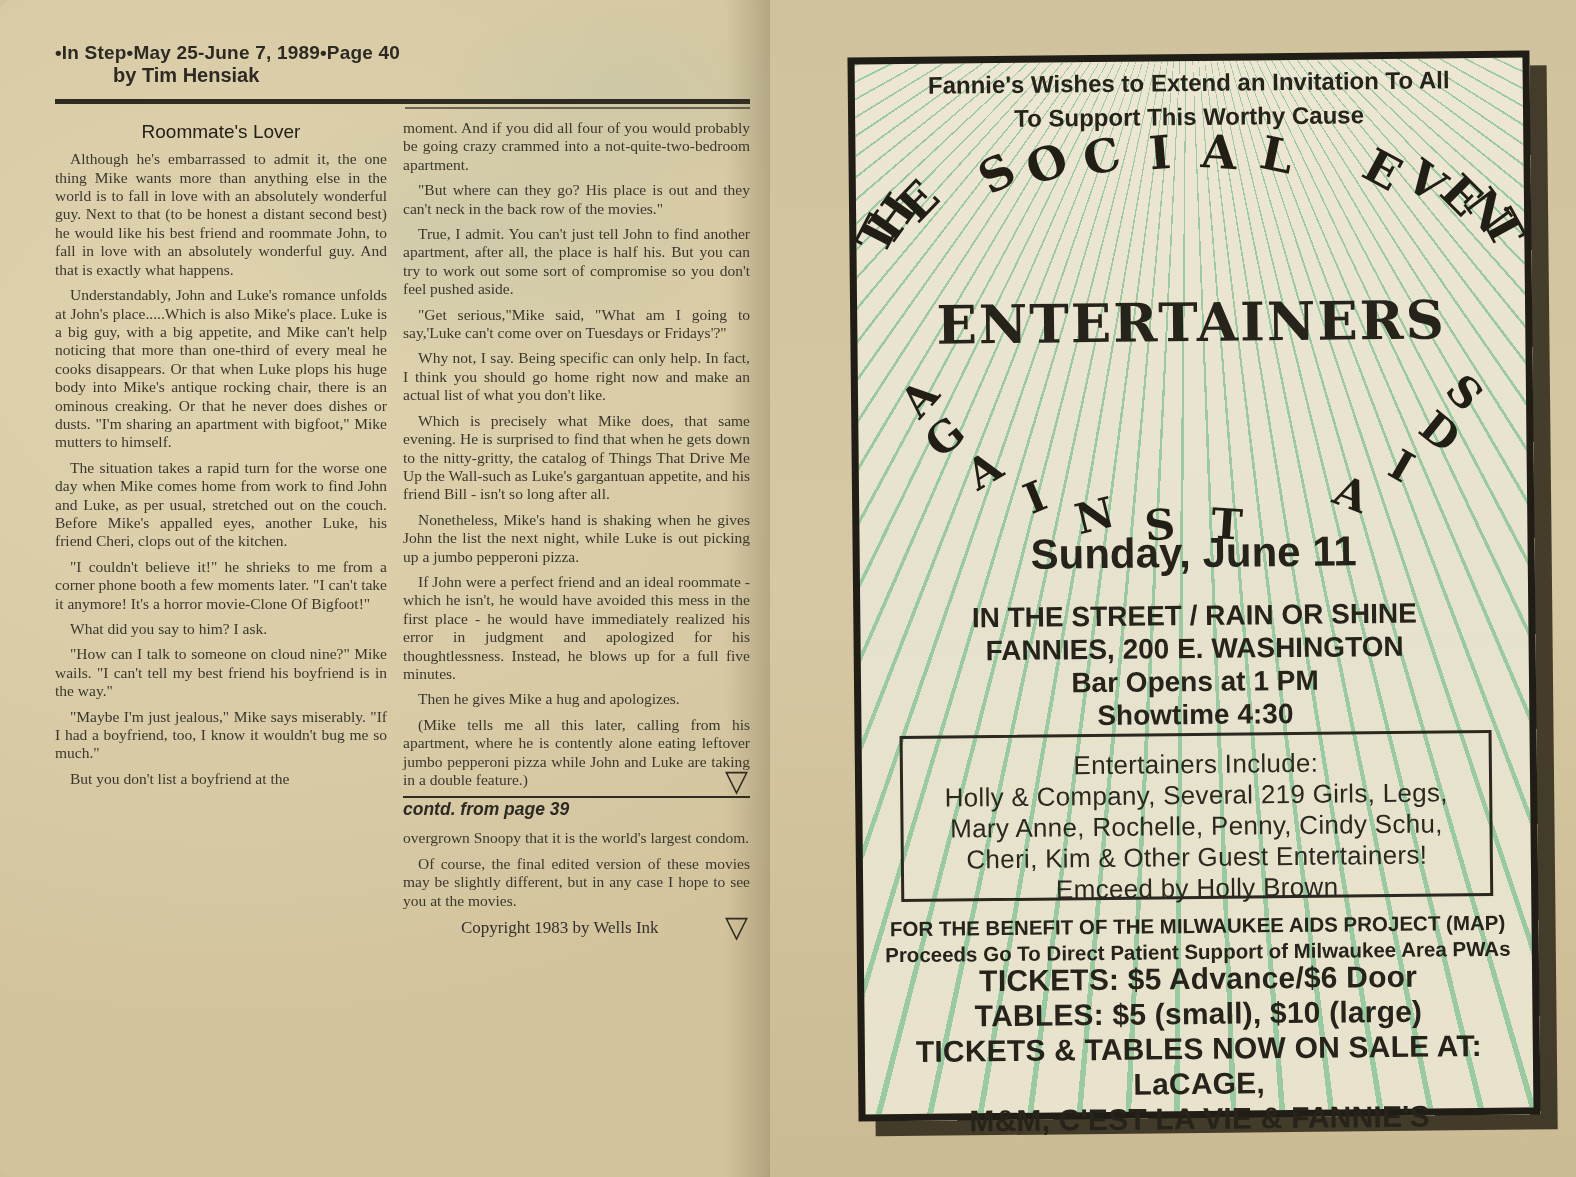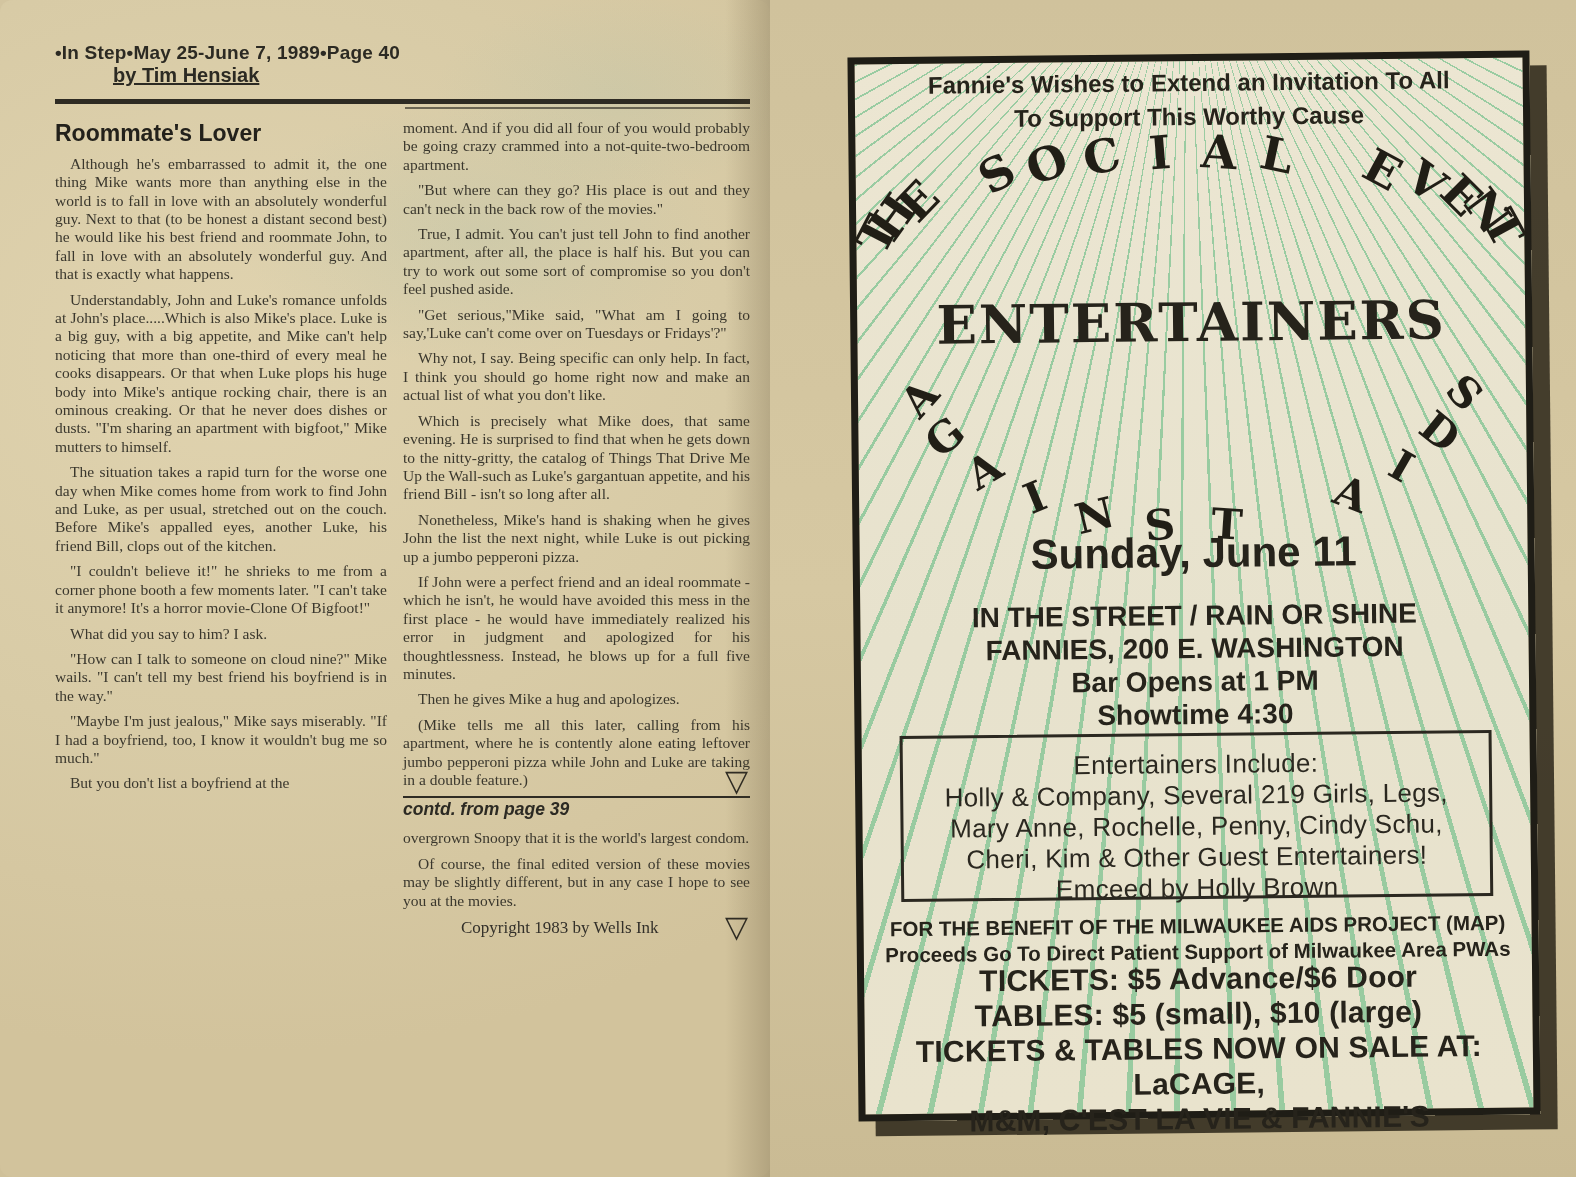--- a/index.html
+++ b/index.html
@@ -11,27 +11,27 @@
   .left-page{position:absolute;left:0;top:0;width:770px;height:1177px;
     padding:42px 20px 0 55px;box-sizing:border-box;color:#33302a;
     background:
       radial-gradient(ellipse 340px 190px at 62% 20%,rgba(140,180,168,.16),transparent 70%),
       radial-gradient(ellipse 260px 140px at 80% 8%,rgba(145,185,172,.14),transparent 70%),
       radial-gradient(ellipse 900px 700px at 30% 30%,#e0d3af 0%,#d8cba6 55%,#d2c39c 100%); border-radius: 12px;}
   .page-header{font-weight:bold;font-size:19px;letter-spacing:.2px;color:#2c2a23;}
   .masthead-row{display:flex;align-items:flex-end;margin-top:0px;}
   .masthead{font-family:"DejaVu Sans",sans-serif;font-weight:bold;font-size:57px;
     line-height:.95;letter-spacing:17px;color:#242219;}
-  .byline{font-weight:bold;font-size:20px;margin-left:58px;padding-bottom:4px;color:#2c2a23;text-decoration:underline;}
+  .byline{font-weight:bold;font-size:20px;margin-left:58px;padding-bottom:4px;color:#2c2a23;}
   .rule-thick{height:5px;background:#2e2b23;margin-top:8px;}
   .rule-thin{height:2px;background:#454135;margin-top:3px;margin-left:350px;opacity:.75;}
   .columns{display:flex;gap:16px;margin-top:10px;}
   .col1{width:332px;flex:none;}
   .col2{width:347px;flex:none;}
-  .headline{font-weight:bold;font-size:23px;line-height:1.12;color:#23211b;margin:2px 0 8px;}
+  .headline{font-weight:normal;font-size:19px;line-height:1.12;color:#23211b;margin:2px 0 8px;text-align:center;}
   p.bp{font-family:"Liberation Serif",serif;font-size:15.5px;line-height:18.4px;
     text-align:justify;text-indent:15px;margin:0 0 7px;color:#3a372d;}
   .col2 .top-pars p.bp:first-child{text-indent:0;}
   .col2 .bottom-pars p.bp:first-child{text-indent:0;}
   .contd-rule{position:relative;border-top:2px solid #2e2b23;margin:0 0 1px;}
   .tri{position:absolute;right:2px;top:-32px;font-size:30px;line-height:1;color:#2e2b23;}
   .contd-label{font-weight:bold;font-style:italic;font-size:17.5px;color:#2c2a23;margin:1px 0 9px;}
   .copyright-row{position:relative;font-family:"Liberation Serif",serif;font-size:17px;
     padding-left:58px;margin-top:8px;color:#33302a;}
   .copyright-row .tri{top:-6px;}
@@ -84,21 +84,21 @@
     <div class="rule-thin"></div>
 
     <div class="columns">
       <div class="col1">
         <div class="headline">
           <div>Roommate's Lover</div>
         </div>
         <div>
             <p class="bp">Although he's embarrassed to admit it, the one thing Mike wants more than anything else in the world is to fall in love with an absolutely wonderful guy. Next to that (to be honest a distant second best) he would like his best friend and roommate John, to fall in love with an absolutely wonderful guy. And that is exactly what happens.</p>
             <p class="bp">Understandably, John and Luke's romance unfolds at John's place.....Which is also Mike's place. Luke is a big guy, with a big appetite, and Mike can't help noticing that more than one-third of every meal he cooks disappears. Or that when Luke plops his huge body into Mike's antique rocking chair, there is an ominous creaking. Or that he never does dishes or dusts. "I'm sharing an apartment with bigfoot," Mike mutters to himself.</p>
-            <p class="bp">The situation takes a rapid turn for the worse one day when Mike comes home from work to find John and Luke, as per usual, stretched out on the couch. Before Mike's appalled eyes, another Luke, his friend Bill, clops out of the kitchen.</p>
+            <p class="bp">The situation takes a rapid turn for the worse one day when Mike comes home from work to find John and Luke, as per usual, stretched out on the couch. Before Mike's appalled eyes, another Luke, his friend Cheri, clops out of the kitchen.</p>
             <p class="bp">"I couldn't believe it!" he shrieks to me from a corner phone booth a few moments later. "I can't take it anymore! It's a horror movie-Clone Of Bigfoot!"</p>
             <p class="bp">What did you say to him? I ask.</p>
             <p class="bp">"How can I talk to someone on cloud nine?" Mike wails. "I can't tell my best friend his boyfriend is in the way."</p>
             <p class="bp">"Maybe I'm just jealous," Mike says miserably. "If I had a boyfriend, too, I know it wouldn't bug me so much."</p>
             <p class="bp">But you don't list a boyfriend at the</p>
           </div>
       </div>
 
       <div class="col2">
         <div class="top-pars">

